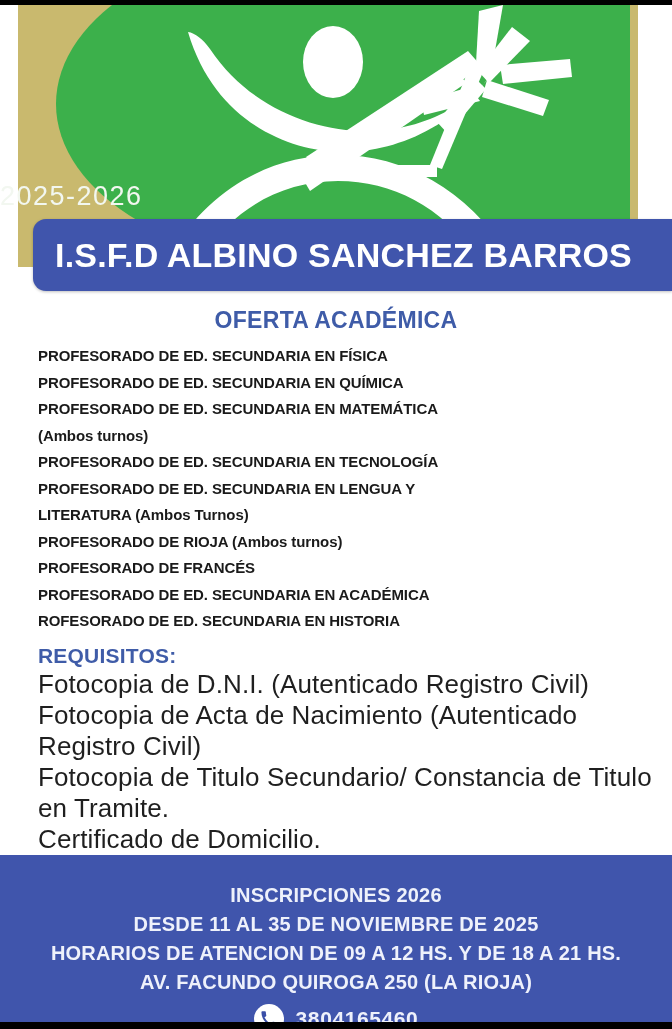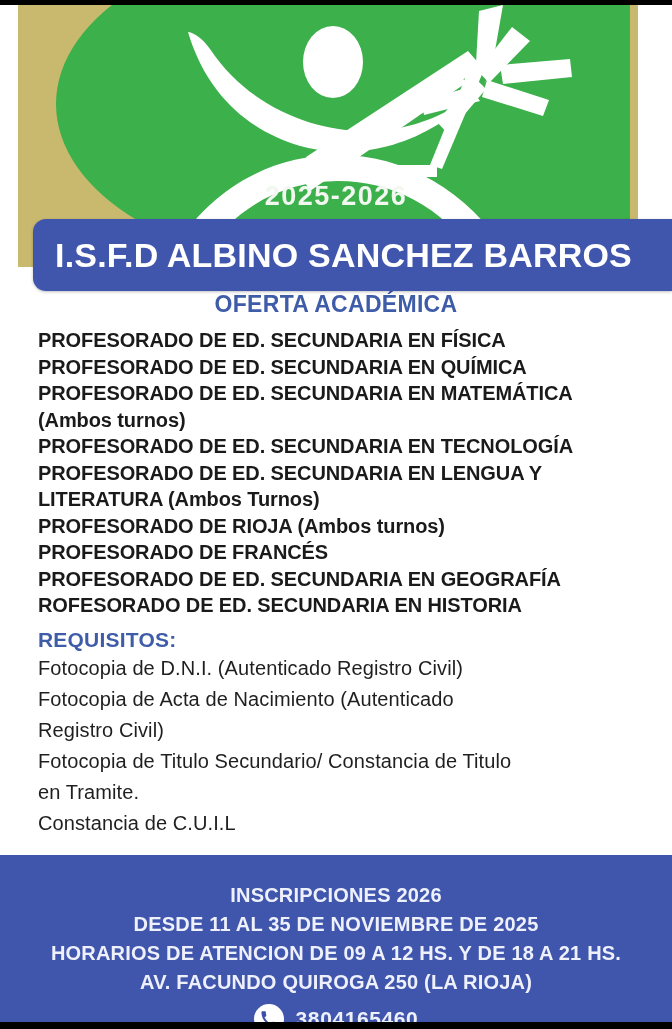--- a/index.html
+++ b/index.html
@@ -75,26 +75,25 @@
   .logo-art {
     position:absolute;
     left:0; top:0;
     width:672px; height:286px;
   }
 
   .year-label {
     position:absolute;
     left:0; top:176px;
     width:672px;
-    text-align:center;
     font-size:27px;
     letter-spacing:1.5px;
     color:#f2f7f0;
     font-family:"Liberation Sans", sans-serif;
-    font-weight:700;
+    font-weight:400;
     z-index:8;
   }
 
   
   .title-banner {
     position:absolute;
     left:33px; top:219px;
     width:639px; height:72px;
     background:#4055ac;
     border-radius:13px 0 0 13px;
@@ -122,48 +121,48 @@
     background:#ffffff;
     z-index:10;
   }
 
   .section-heading {
     text-align:center;
     color:#3f5ca8;
     font-size:23px;
     font-weight:bold;
     letter-spacing:0.3px;
-    padding-top:0;
+    padding-top:16px;
     padding-bottom:9px;
   }
 
   .offer-list {
     padding:0 14px 0 38px;
   }
   .offer-list .offer-line {
-    font-size:20px;
+    font-size:15px;
     font-weight:bold;
     color:#1a1a1a;
     line-height:26.5px;
     letter-spacing:-0.1px;
     white-space:nowrap;
   }
 
   .req-block {
     padding:7px 14px 0 38px;
   }
   .req-heading {
     color:#3f5ca8;
     font-size:21px;
     font-weight:bold;
     letter-spacing:0.2px;
     line-height:27px;
   }
   .req-line {
-    font-size:20px;
+    font-size:26px;
     font-weight:400;
     color:#1f1f1f;
     line-height:31px;
     letter-spacing:0.1px;
     white-space:nowrap;
   }
 
   
   .footer {
     position:absolute;
@@ -257,31 +256,32 @@
     <div class="offer-list">
       <div class="offer-line">PROFESORADO DE ED. SECUNDARIA EN FÍSICA</div>
       <div class="offer-line">PROFESORADO DE ED. SECUNDARIA EN QUÍMICA</div>
       <div class="offer-line">PROFESORADO DE ED. SECUNDARIA EN MATEMÁTICA</div>
       <div class="offer-line">(Ambos turnos)</div>
       <div class="offer-line">PROFESORADO DE ED. SECUNDARIA EN TECNOLOGÍA</div>
       <div class="offer-line">PROFESORADO DE ED. SECUNDARIA EN LENGUA Y</div>
       <div class="offer-line">LITERATURA (Ambos Turnos)</div>
       <div class="offer-line">PROFESORADO DE RIOJA (Ambos turnos)</div>
       <div class="offer-line">PROFESORADO DE FRANCÉS</div>
-      <div class="offer-line">PROFESORADO DE ED. SECUNDARIA EN GEOGRAFÍA</div>
+      <div class="offer-line">PROFESORADO DE ED. SECUNDARIA EN ACADÉMICA</div>
       <div class="offer-line">ROFESORADO DE ED. SECUNDARIA EN HISTORIA</div>
     </div>
 
     <div class="req-block">
       <div class="req-heading">REQUISITOS:</div>
       <div class="req-line">Fotocopia de D.N.I. (Autenticado Registro Civil)</div>
       <div class="req-line">Fotocopia de Acta de Nacimiento (Autenticado</div>
       <div class="req-line">Registro Civil)</div>
       <div class="req-line">Fotocopia de Titulo Secundario/ Constancia de Titulo</div>
       <div class="req-line">en Tramite.</div>
+      <div class="req-line">Certificado de Domicilio.</div>
       <div class="req-line">Constancia de C.U.I.L</div>
     </div>
 
   </div>
 
   <div class="footer">
     <div class="footer-line">INSCRIPCIONES 2026</div>
     <div class="footer-line">DESDE 11 AL 35 DE NOVIEMBRE DE 2025</div>
     <div class="footer-line">HORARIOS DE ATENCION  DE 09 A 12 HS. Y DE 18 A 21 HS.</div>
     <div class="footer-line">AV. FACUNDO QUIROGA 250 (LA RIOJA)</div>

